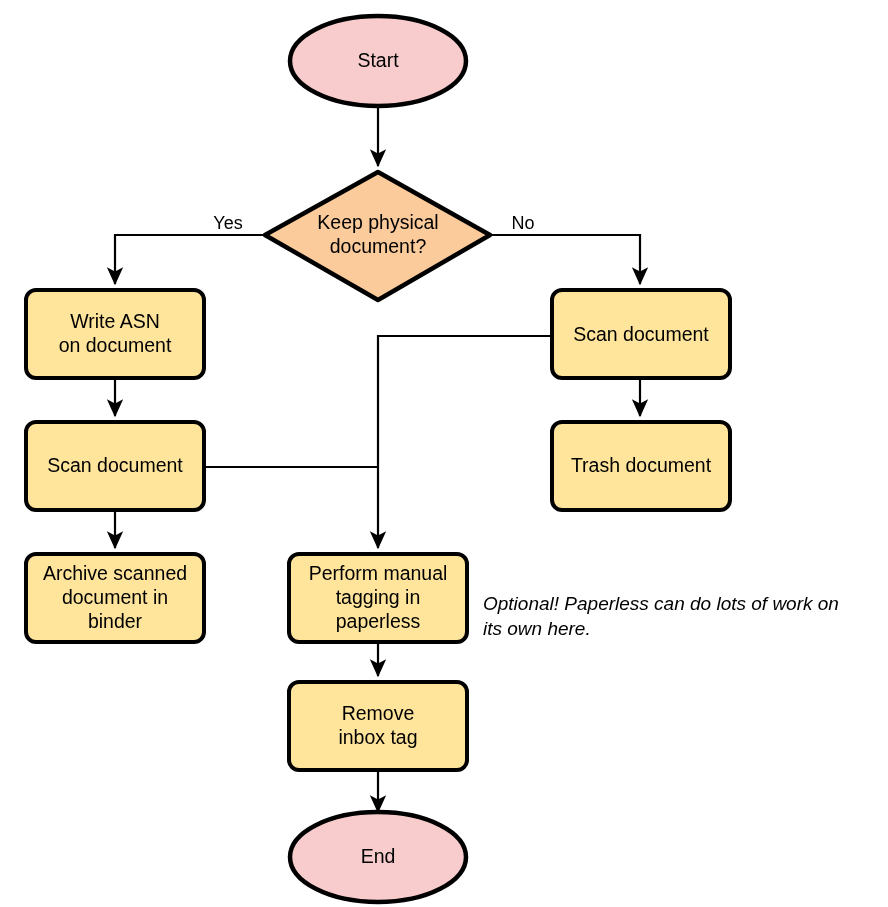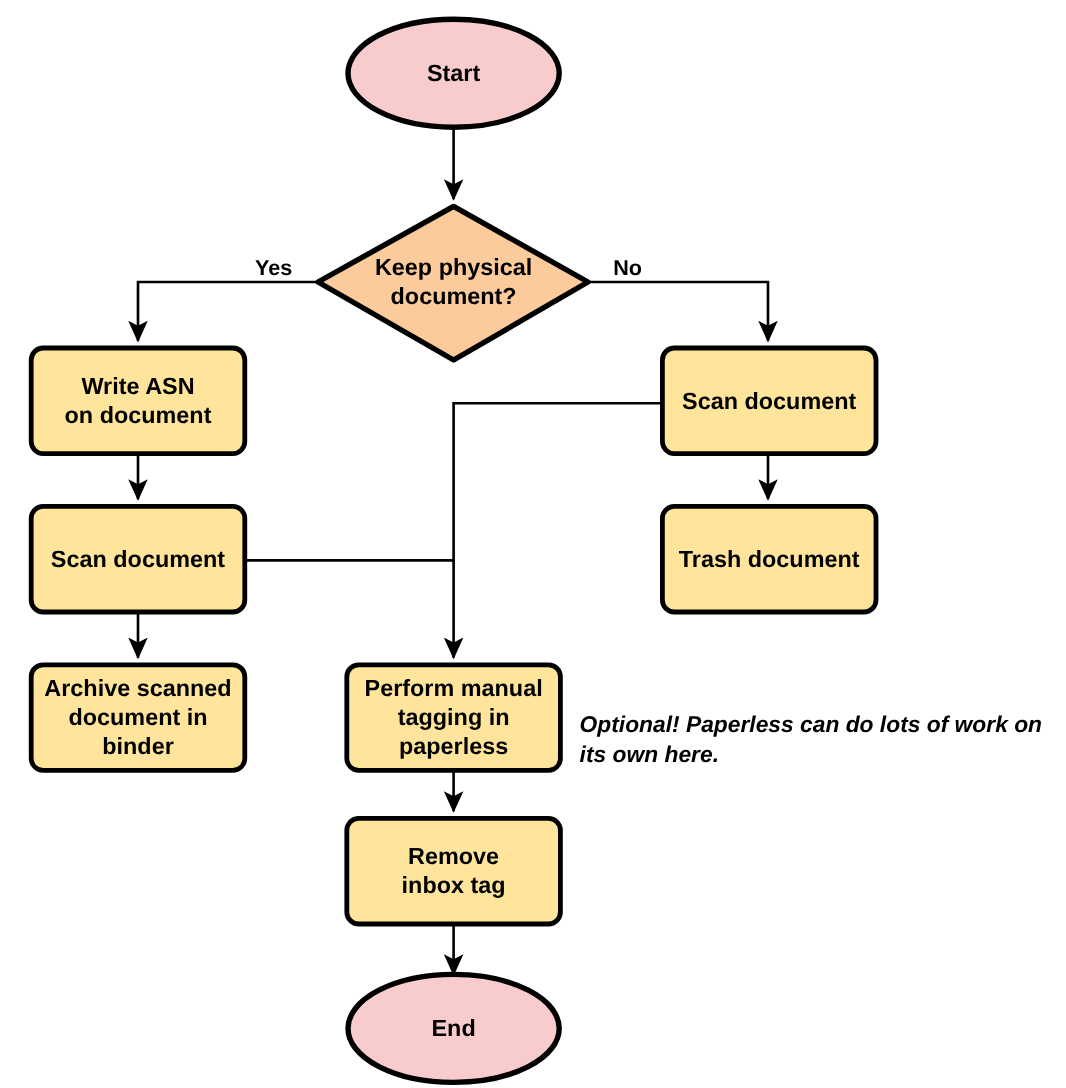--- a/index.html
+++ b/index.html
@@ -10,21 +10,20 @@
   body {
     width: 888px;
     height: 907px;
     font-family: "Liberation Sans", sans-serif;
     overflow: hidden;
   }
   #flowchart-root {
     position: relative;
     width: 888px;
     height: 907px;
-    font-weight: bold;
   }
   svg.flow-canvas {
     display: block;
     width: 888px;
     height: 907px;
   }
   .node-shape {
     stroke: #000000;
     stroke-width: 4;
     stroke-linejoin: round;

